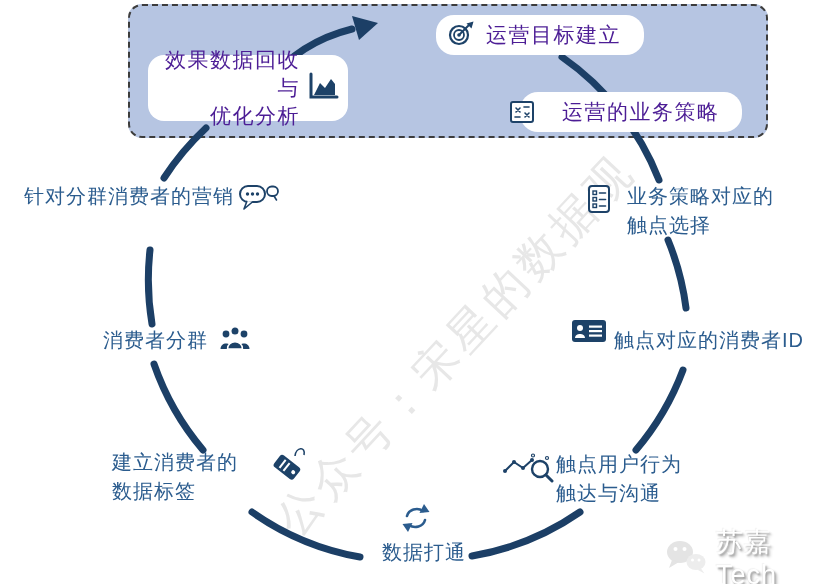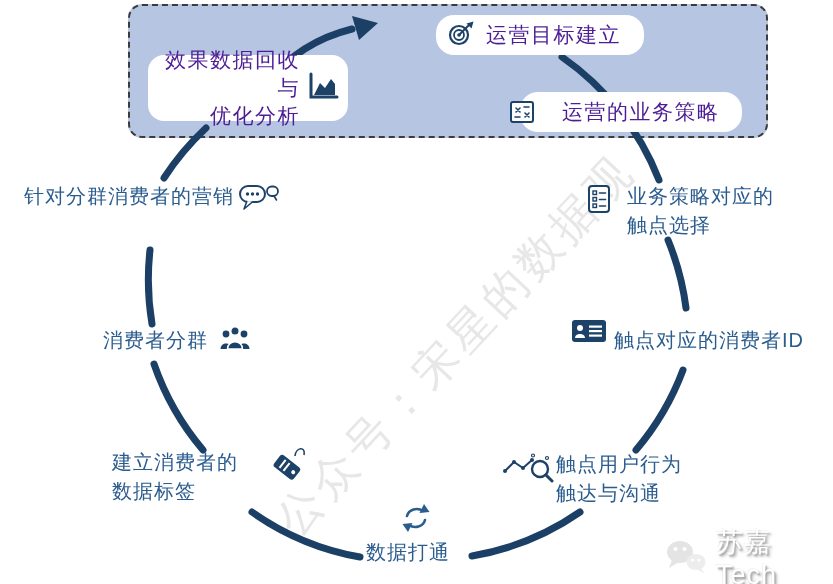--- a/index.html
+++ b/index.html
@@ -164,21 +164,21 @@
   <span class="icon" style="left:399px;top:502px;">
     <svg width="34" height="32" viewBox="0 0 34 32">
       <g fill="none" stroke="#2b5c8e" stroke-width="2.6" stroke-linecap="round">
         <path d="M8,14 A10,9 0 0 1 24,9"></path>
         <path d="M26,18 A10,9 0 0 1 10,23"></path>
       </g>
       <polygon points="25,2 30.5,10 20.5,11" fill="#2b5c8e"></polygon>
       <polygon points="9,30 3.5,22 13.5,21" fill="#2b5c8e"></polygon>
     </svg>
   </span>
-  <div class="item" style="left:366px;top:538px;width:100px;text-align:left;">
+  <div class="item" style="left:366px;top:538px;width:100px;text-align:right;">
     <span>数据打通</span>
   </div>
 
   <div class="item" style="left:112px;top:448px;width:156px;">
     <span>建立消费者的</span>
     <span class="l2">数据标签</span>
   </div>
   <span class="icon" style="left:268px;top:442px;">
     <svg width="42" height="44" viewBox="0 0 42 44">
       <path d="M27,14 C28,5 38,4 36,13" fill="none" stroke="#1d4268" stroke-width="1.6"></path>

